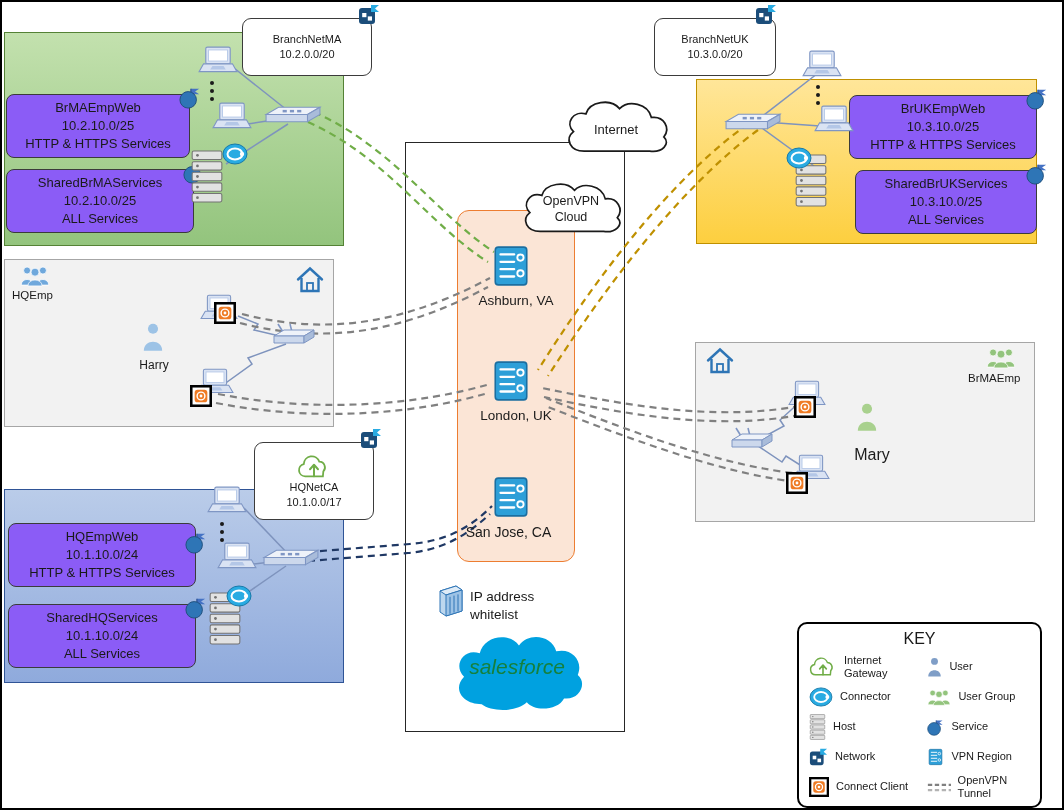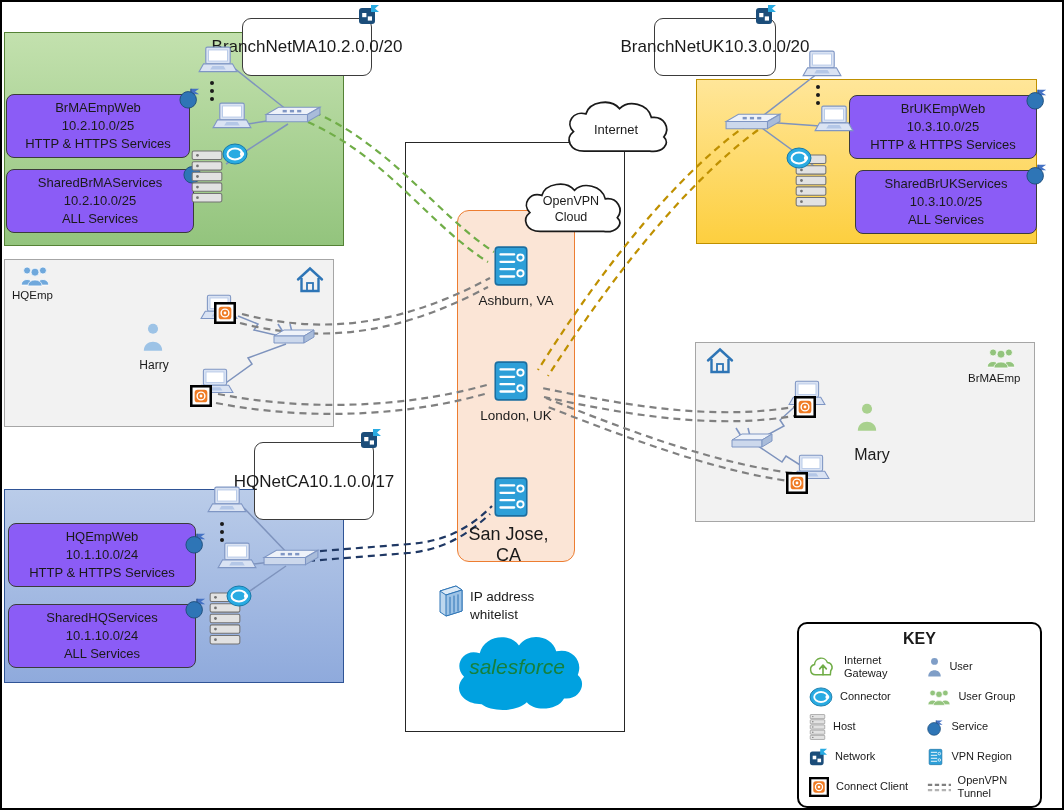--- a/index.html
+++ b/index.html
@@ -1,21 +1,21 @@
 <!DOCTYPE html>
 <html><head>
 <meta charset="utf-8">
 <style>
   *{margin:0;padding:0;box-sizing:border-box}
   html,body{background:#ffffff}
   body{font-family:"Liberation Sans",sans-serif;color:#1a1a1a}
   #canvas{position:relative;width:1064px;height:810px;background:#ffffff;border:2px solid #000;overflow:hidden}
   .region{position:absolute;border:1.5px solid;z-index:1}
   .panel{position:absolute;z-index:1}
-  .titlebox{position:absolute;background:#fff;border:1.5px solid #3b3b3b;border-radius:9px;display:flex;flex-direction:row;align-items:center;justify-content:center;font-size:17px;line-height:1.35;z-index:5;text-align:right}
+  .titlebox{position:absolute;background:#fff;border:1.5px solid #3b3b3b;border-radius:9px;display:flex;flex-direction:column;align-items:center;justify-content:center;font-size:11px;line-height:1.35;z-index:5;text-align:right}
   .svcbox{position:absolute;background:#8b5cf6;border:1.5px solid #3b3b3b;border-radius:8px;display:flex;flex-direction:column;align-items:center;justify-content:center;font-size:13px;line-height:1.38;z-index:5;text-align:center}
   .lbl{position:absolute;z-index:6;font-size:13px}
   .lblc{text-align:center}
   .icon{position:absolute;z-index:6;line-height:0}
   .pre{white-space:pre-line}
   #lines{position:absolute;left:0;top:0;z-index:4;pointer-events:none}
   .wire{fill:none;stroke:#7e93bd;stroke-width:1.5}
   .tun{fill:none;stroke-width:2.2;stroke-dasharray:7 5}
   .cloudlbl{position:absolute;z-index:6;display:flex;align-items:center;justify-content:center;text-align:center;font-size:13px}
   #keybox{position:absolute;left:795px;top:620px;width:245px;height:186px;background:#fff;border:2px solid #000;border-radius:10px;z-index:7}
@@ -403,34 +403,34 @@
       <use href="#sym-vpnregion"></use>
     </svg>
   <div class="lbl lblc" style="left:455px;top:291px;width:118px;font-size:13.5px">Ashburn, VA</div>
   <svg class="icon" style="left:488px;top:358px" width="42" height="42">
       <use href="#sym-vpnregion"></use>
     </svg>
   <div class="lbl lblc" style="left:455px;top:406px;width:118px;font-size:13.5px">London, UK</div>
   <svg class="icon" style="left:488px;top:474px" width="42" height="42">
       <use href="#sym-vpnregion"></use>
     </svg>
-  <div class="lbl lblc" style="left:455px;top:522px;width:103px;font-size:18px">San Jose, CA</div>
+  <div class="lbl lblc" style="left:455px;top:522px;width:103px;font-size:14px">San Jose, CA</div>
 
   <svg class="icon" style="left:434px;top:582px" width="30" height="34">
       <use href="#sym-whitelist"></use>
     </svg>
   <div class="lbl pre" style="left:468px;top:586px;width:100px;font-size:13.5px;line-height:1.3">IP address
 whitelist</div>
   <svg class="icon" style="left:446px;top:618px;z-index:6" width="138" height="98">
       <use href="#sym-sfcloud"></use>
     </svg>
   <div id="sf-text" style="left:446px;top:622px;width:138px;height:86px">salesforce</div>
 
   <div id="keybox">
-    <div style="text-align:center;font-weight:bold;font-size:16px;margin-top:6px">KEY</div>
+    <div style="text-align:center;font-weight:normal;font-size:16px;margin-top:6px">KEY</div>
     <div class="keygrid">
       <div class="kcol" style="width:120px">
         <div class="krow">
             <svg width="28" height="20">
               <use href="#sym-gateway" width="28" height="20"></use>
             </svg>
             <span class="pre">Internet
 Gateway</span>
           </div>
         <div class="krow">

